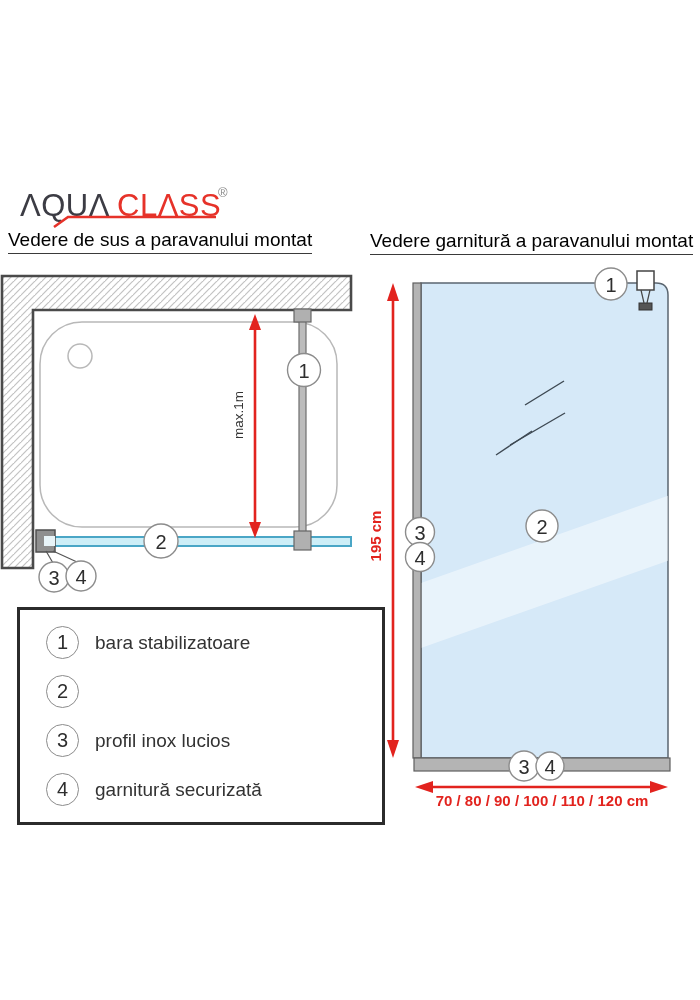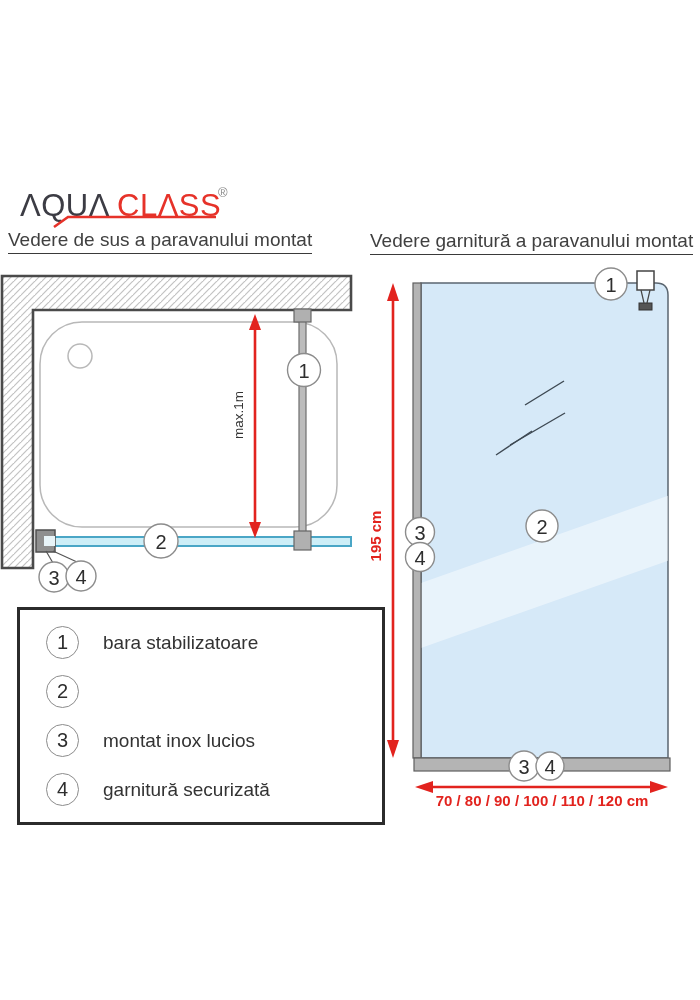--- a/index.html
+++ b/index.html
@@ -2,39 +2,39 @@
 <html><head>
 <meta charset="utf-8">
 <style>
   html,body{margin:0;padding:0;}
   body{
     width:700px;height:1000px;background:#ffffff;position:relative;
     font-family:"Liberation Sans", sans-serif;color:#3a3a3a;overflow:hidden;
   }
   .abs{position:absolute;}
   .heading{
-    font-size:19px;color:#404040;white-space:nowrap;
+    font-size:19px;color:#000000;white-space:nowrap;
     border-bottom:1.5px solid #3a3a3a;padding-bottom:2px;
   }
   #heading-top{left:8px;top:229px;}
   #heading-front{left:370px;top:230px;}
   
   #legend-box{
     left:17px;top:607px;width:336px;height:196px;
     border:3px solid #2b2b2b;background:#ffffff;
     display:flex;flex-direction:column;justify-content:space-around;
     padding:8px 0 8px 26px;box-sizing:content-box;
   }
   .legend-row{display:flex;align-items:center;}
   .badge{
     width:31px;height:31px;border:1.5px solid #8c8c8c;border-radius:50%;
     display:flex;align-items:center;justify-content:center;
     font-size:20px;color:#2e2e2e;background:#fff;flex:none;
   }
-  .legend-label{margin-left:24px;font-size:19px;color:#333333;}
+  .legend-label{margin-left:16px;font-size:19px;color:#333333;}
   svg{display:block;}
   svg text{font-family:"Liberation Sans", sans-serif;}
   .callout-circle{fill:#ffffff;stroke:#8c8c8c;stroke-width:1.4;}
   .callout-num{fill:#2e2e2e;font-size:20px;}
   .red-dim{stroke:#e2231e;stroke-width:2.6;}
   .red-fill{fill:#e2231e;}
 </style>
 </head>
 <body>
 
@@ -163,19 +163,19 @@
 <div class="abs" id="legend-box">
   <div class="legend-row">
     <span class="badge">1</span>
     <span class="legend-label">bara stabilizatoare</span>
   </div>
   <div class="legend-row">
     <span class="badge">2</span>
   </div>
   <div class="legend-row">
     <span class="badge">3</span>
-    <span class="legend-label">montat inox lucios</span>
+    <span class="legend-label">profil inox lucios</span>
   </div>
   <div class="legend-row">
     <span class="badge">4</span>
     <span class="legend-label">garnitură securizată</span>
   </div>
 </div>
 
 </body></html>

